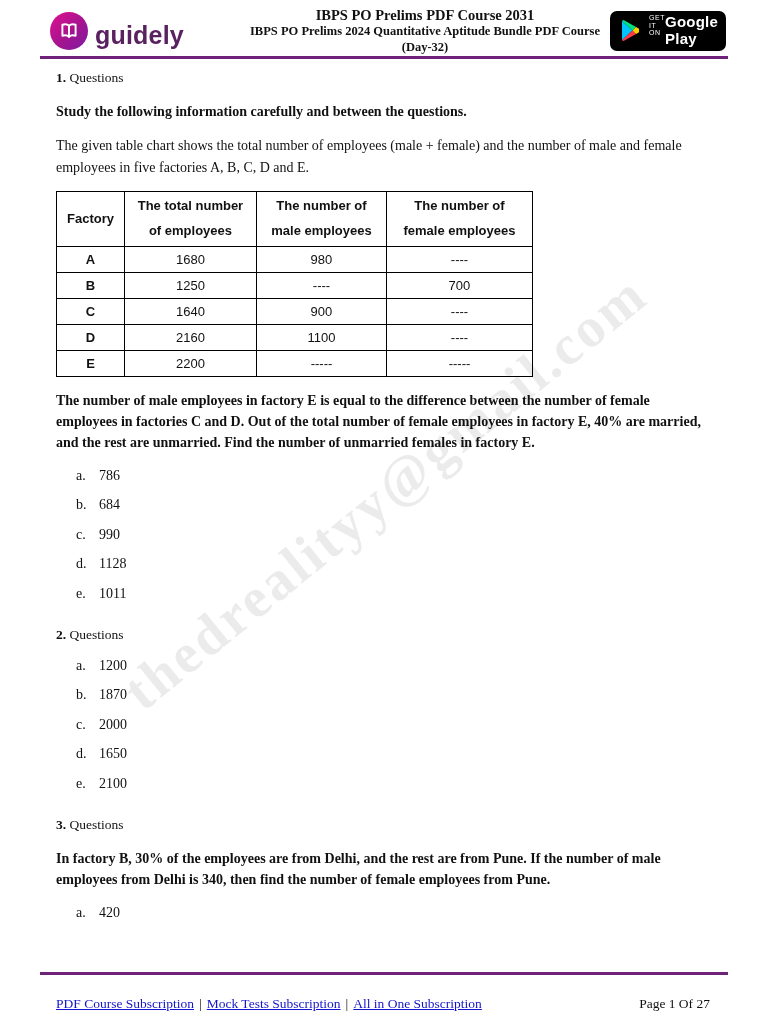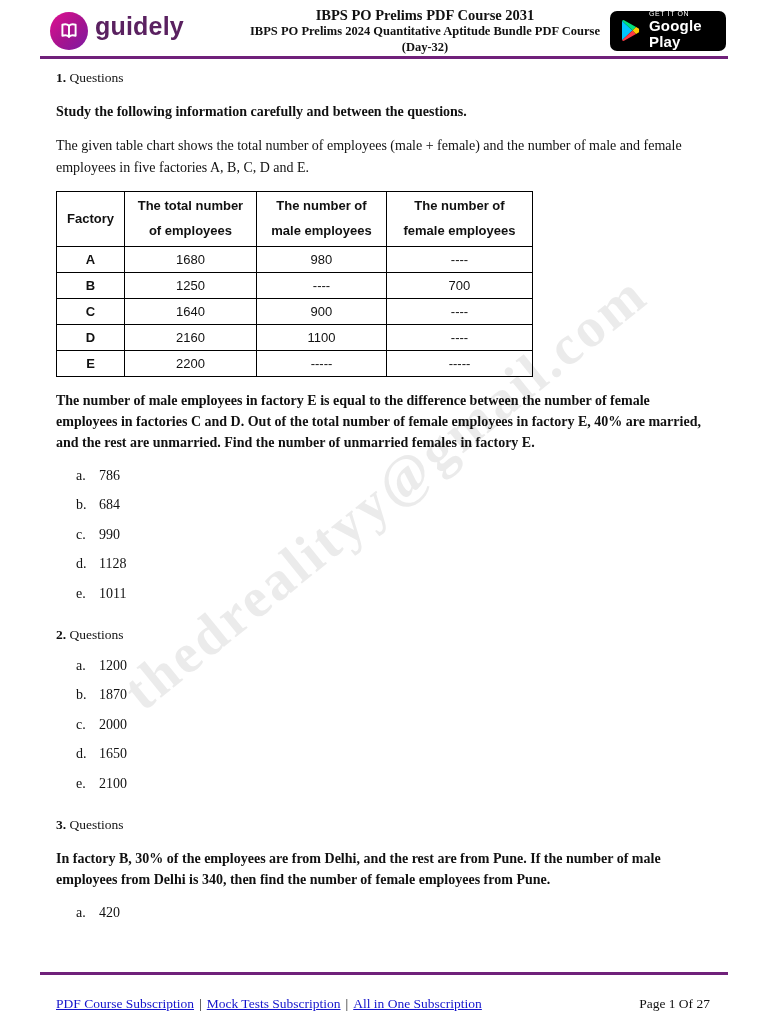--- a/index.html
+++ b/index.html
@@ -5,34 +5,34 @@
   * { margin:0; padding:0; box-sizing:border-box; }
   html,body { background:#fff; }
   .page {
     position:relative; width:768px; height:1024px; margin:0 auto;
     background:#fff; color:#111; overflow:hidden;
     font-family:"Liberation Serif", serif;
   }
   
   .header { display:flex; align-items:center; justify-content:space-between;
             padding:9px 42px 0 50px; height:52px; position:relative; z-index:2; }
-  .brand { display:flex; align-items:flex-start; gap:7px; width:190px; }
+  .brand { display:flex; align-items:flex-end; gap:7px; width:190px; }
   .brand-mark { width:38px; height:38px; border-radius:50%;
     background:linear-gradient(135deg,#d61090 10%,#a4148f 55%,#7d1ba4 100%);
     display:flex; align-items:center; justify-content:center; flex:0 0 auto; }
   .brand-name { font-family:"Liberation Sans", sans-serif; font-weight:bold;
     font-size:25px; color:#5a2160; letter-spacing:.2px; }
   .header-center { flex:1; text-align:center; line-height:1.25; }
   .title  { font-size:14.5px; font-weight:bold; }
   .subtitle { font-size:12.5px; font-weight:bold; }
   .day { font-size:12.5px; font-weight:bold; }
   .play-badge { width:116px; height:40px; background:#000; border-radius:7px;
     display:flex; align-items:center; gap:8px; padding:0 10px; flex:0 0 auto;
     text-decoration:none; }
-  .badge-text { display:flex; flex-direction:column; line-height:1.1; }
+  .badge-text { display:flex; flex-direction:row; line-height:1.1; }
   .badge-tagline { color:#fff; font-family:"Liberation Sans", sans-serif;
     font-size:7px; letter-spacing:.6px; }
   .badge-store { color:#fff; font-family:"Liberation Sans", sans-serif;
     font-size:15px; font-weight:bold; letter-spacing:.2px; }
   .rule { height:3px; background:#70217a; margin:4px 40px 0; }
   
   .content { position:relative; z-index:2; padding:0 56px; }
   .q-label { margin-top:11px; font-size:13.5px; }
   .q-label .num { font-weight:bold; }
   .q-gap { margin-top:23px; }

